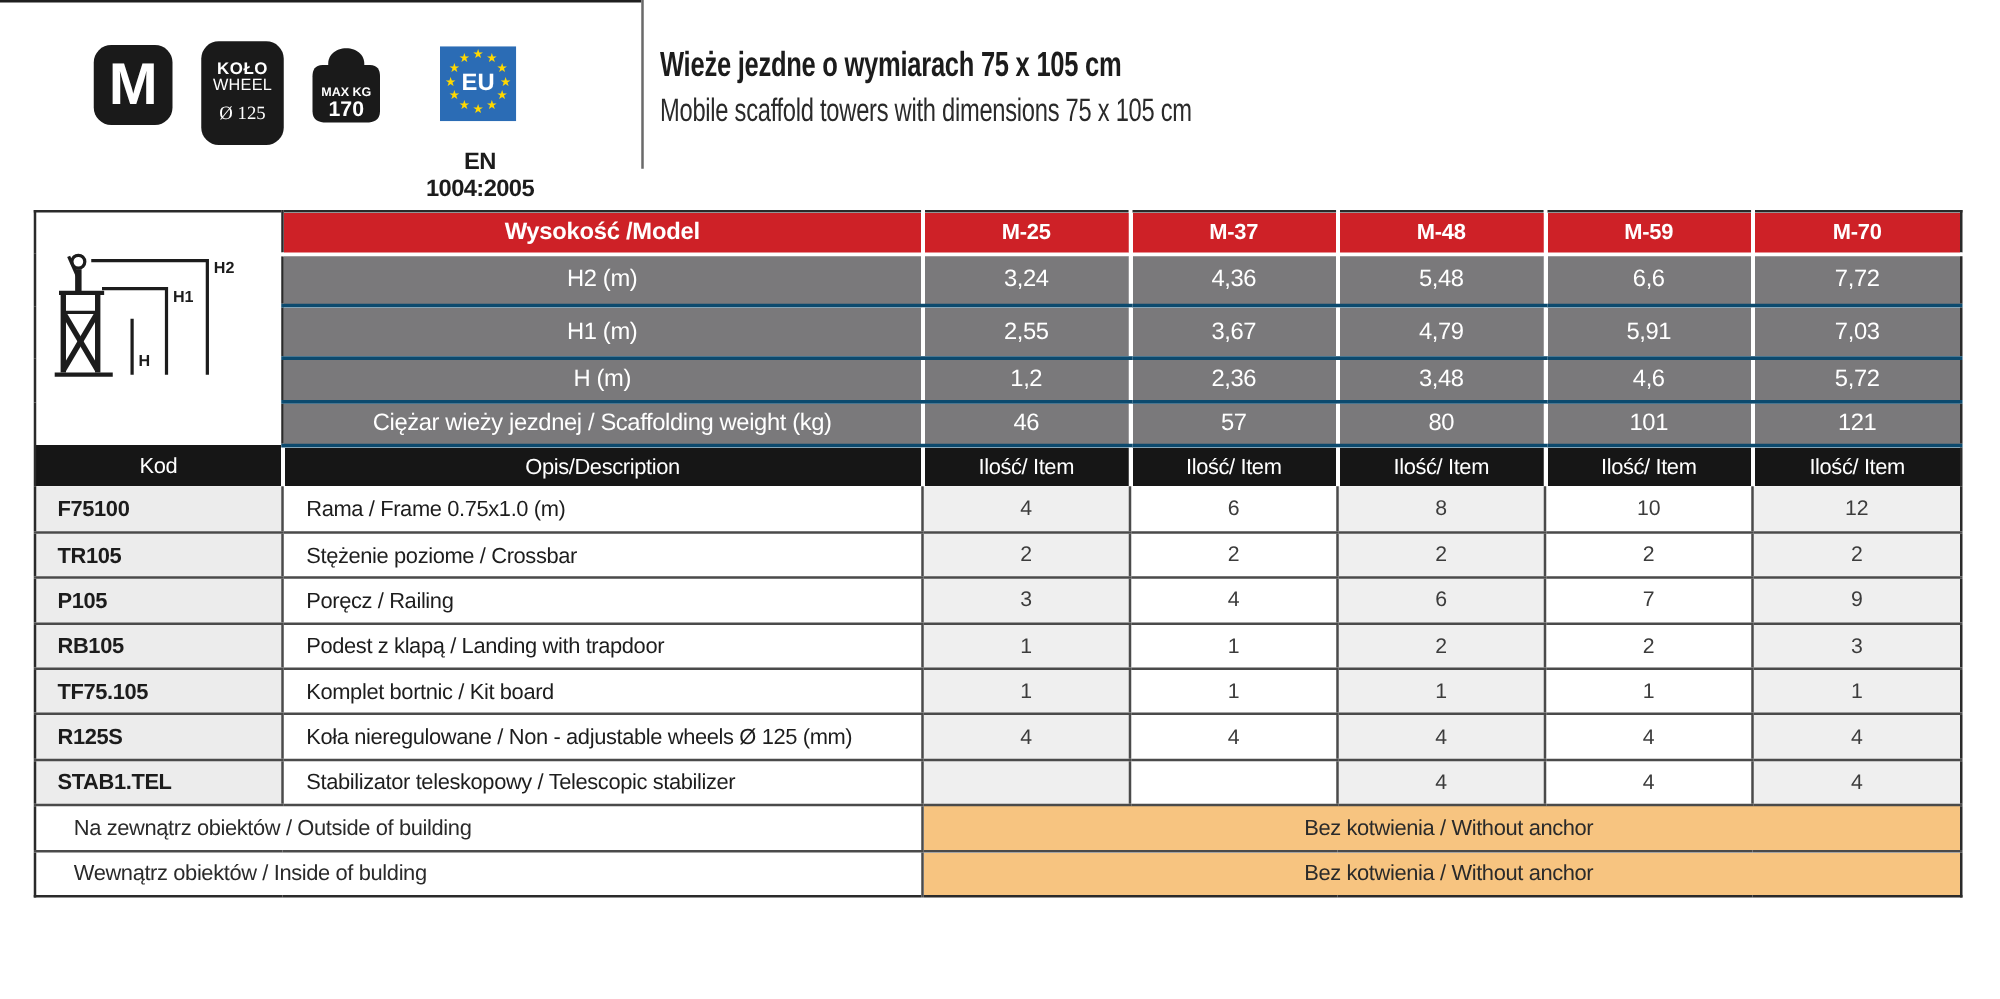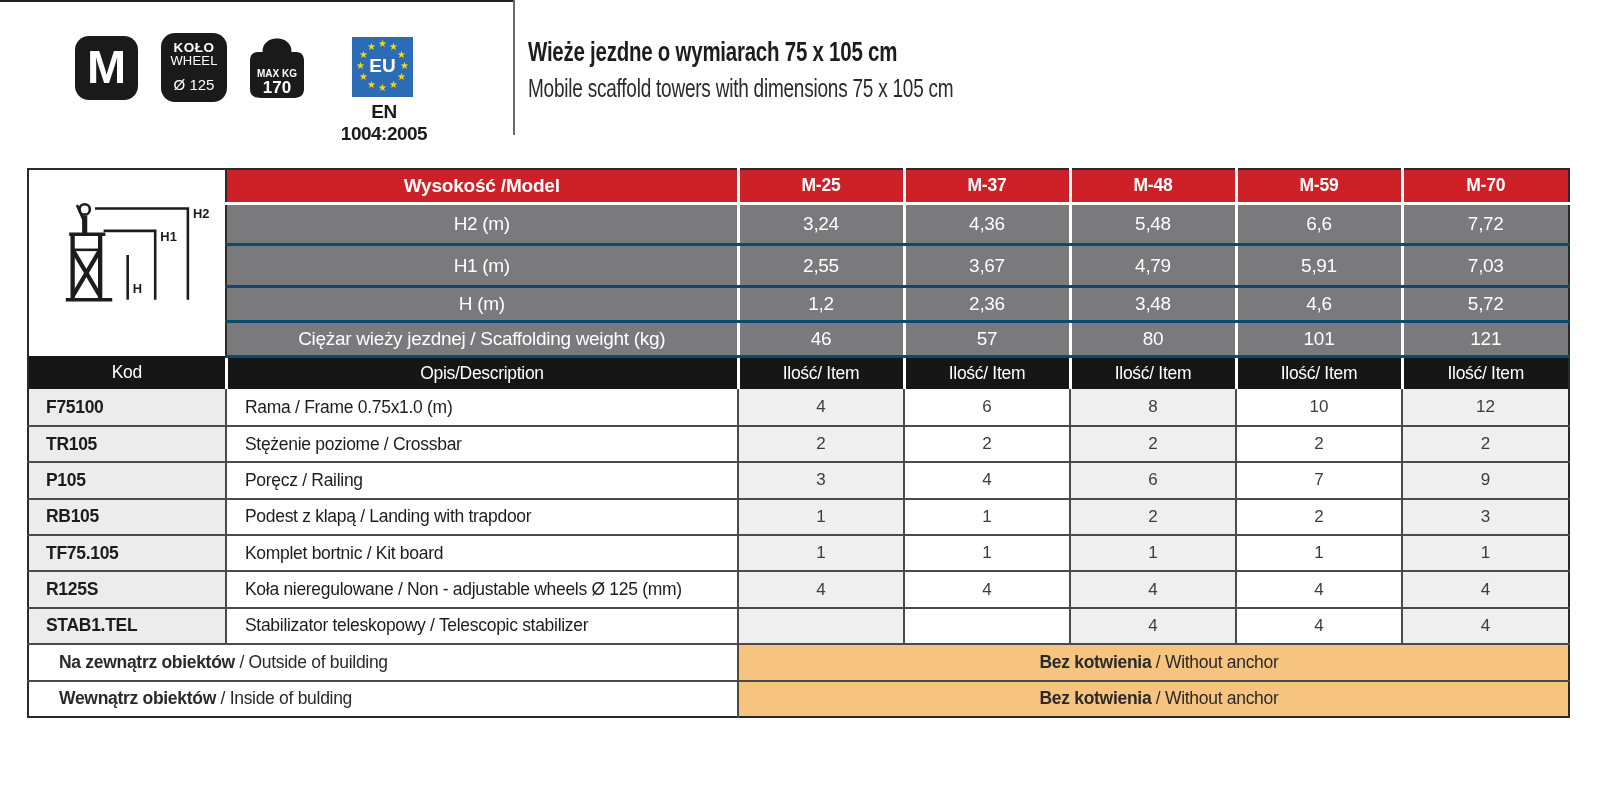--- a/index.html
+++ b/index.html
@@ -8,48 +8,48 @@
     font-family:"Liberation Sans","DejaVu Sans",sans-serif;
     color:#1c1c1c;overflow:hidden;
   }
   .top-rule{position:absolute;left:0;top:0;width:513px;height:2px;background:#1f1f1f;}
   .top-divider{position:absolute;left:513px;top:0;width:2px;height:135px;background:#6a6a6a;}
 
   
   .badge{position:absolute;background:var(--badge-black,#1a1a1a);color:#fff;text-align:center;}
   .badge-m{left:75px;top:36px;width:63px;height:64px;border-radius:14px;
            font-size:47px;font-weight:bold;line-height:62px;}
-  .badge-wheel{left:161px;top:33px;width:66px;height:69px;border-radius:14px;
+  .badge-wheel{left:161px;top:33px;width:66px;height:83px;border-radius:14px;
            display:flex;flex-direction:column;justify-content:center;align-items:center;}
   .badge-wheel .l1{font-weight:bold;font-size:13.5px;line-height:12px;letter-spacing:.5px;}
   .badge-wheel .l2{font-size:13px;line-height:13px;letter-spacing:.2px;}
-  .badge-wheel .l3{font-size:15px;margin-top:9px;}
+  .badge-wheel .l3{font-size:15px;margin-top:9px;font-family:Liberation Serif, serif;}
   .weight-svg{position:absolute;left:241px;top:31px;}
   .eu-svg{position:absolute;left:352px;top:37px;}
-  .norm{position:absolute;left:326px;top:101px;width:116px;text-align:center;
+  .norm{position:absolute;left:326px;top:119px;width:116px;text-align:center;
         font-weight:bold;font-size:19px;letter-spacing:-.5px;}
 
   
   .titles{position:absolute;left:528px;top:36px;}
   .title-pl{font-weight:bold;font-size:28px;white-space:nowrap;
             transform:scaleX(.73);transform-origin:0 0;letter-spacing:-.3px;}
   .title-en{font-size:26px;white-space:nowrap;margin-top:5px;color:#2a2a2a;
             transform:scaleX(.73);transform-origin:0 0;letter-spacing:-.3px;}
 
   
   table.spec{
     position:absolute;left:27px;top:168px;width:1541px;height:550px;
     border-collapse:collapse;table-layout:fixed;
     border:2px solid #2a2a2a;
   }
   table.spec td{overflow:hidden;white-space:nowrap;}
   .rh-red{height:33px}.rh-h2{height:40px}.rh-h1{height:40px}.rh-h{height:34px}
   .rh-w{height:33px}.rh-kod{height:32px}.rh-item{height:35px}.rh-anchor{height:35px}
 
-  td.c-img{background:#fff;border-right:2px solid #2a2a2a;text-align:right;vertical-align:middle;}
+  td.c-img{background:#fff;border-right:2px solid #2a2a2a;text-align:left;vertical-align:middle;}
 
   td.h-red{background:var(--red,#ce2127);color:#fff;font-weight:bold;font-size:19px;
            text-align:center;border-bottom:3px solid #fff;letter-spacing:-.2px;margin-top:40px;}
   td.h-red.model{font-size:17.5px;}
   td.bl-w{border-left:3px solid #fff;}
 
   td.spec-cell{background:var(--row-gray,#7a797b);color:#fff;font-size:19px;font-weight:400;
                text-align:center;border-bottom:3px solid #0c4a6e;letter-spacing:-.3px;}
 
   td.h-black{background:var(--header-black,#161616);color:#fff;font-size:17.5px;
@@ -64,21 +64,21 @@
          border-left:2px solid var(--border-dark,#4a4a4a);
          border-bottom:2px solid var(--border-dark,#4a4a4a);}
   td.qty.shade{background:var(--cell-shade,#efefef);}
 
   td.anchor-label{background:#fff;font-size:17.5px;padding-left:30px;color:#2a2a2a;
                   border-bottom:2px solid var(--border-dark,#4a4a4a);letter-spacing:-.3px;}
   td.anchor-value{background:var(--orange,#f7c480);text-align:center;font-size:17.5px;color:#2a2a2a;
                   border-left:2px solid var(--border-dark,#4a4a4a);
                   border-bottom:2px solid var(--border-dark,#4a4a4a);letter-spacing:-.3px;padding-left:12px;}
   tr.last td{border-bottom:none;}
-  .b{font-weight:bold;}
+  .b{font-weight:normal;}
 </style>
 </head>
 <body>
 
 <div class="top-rule"></div>
 <div class="top-divider"></div>
 
 <div class="badge badge-m">
   <span>M</span>
 </div>

